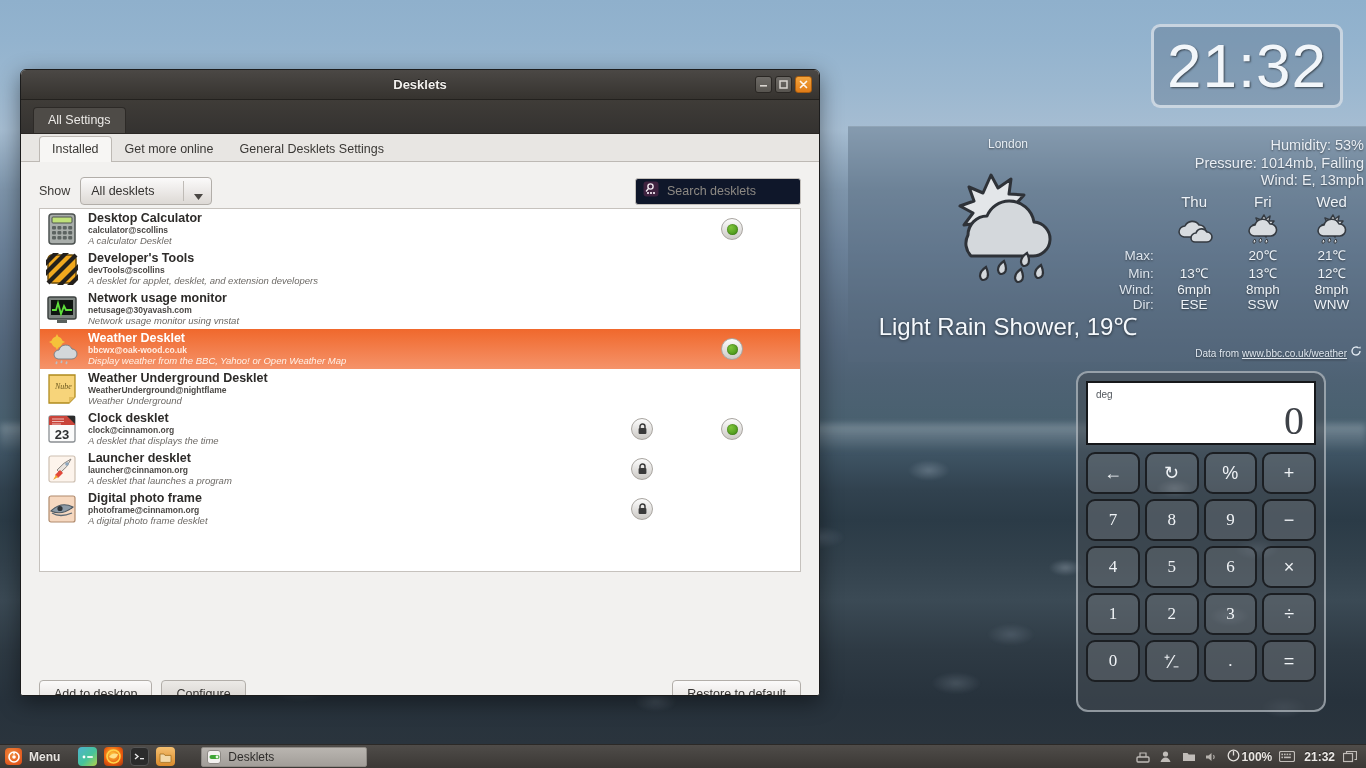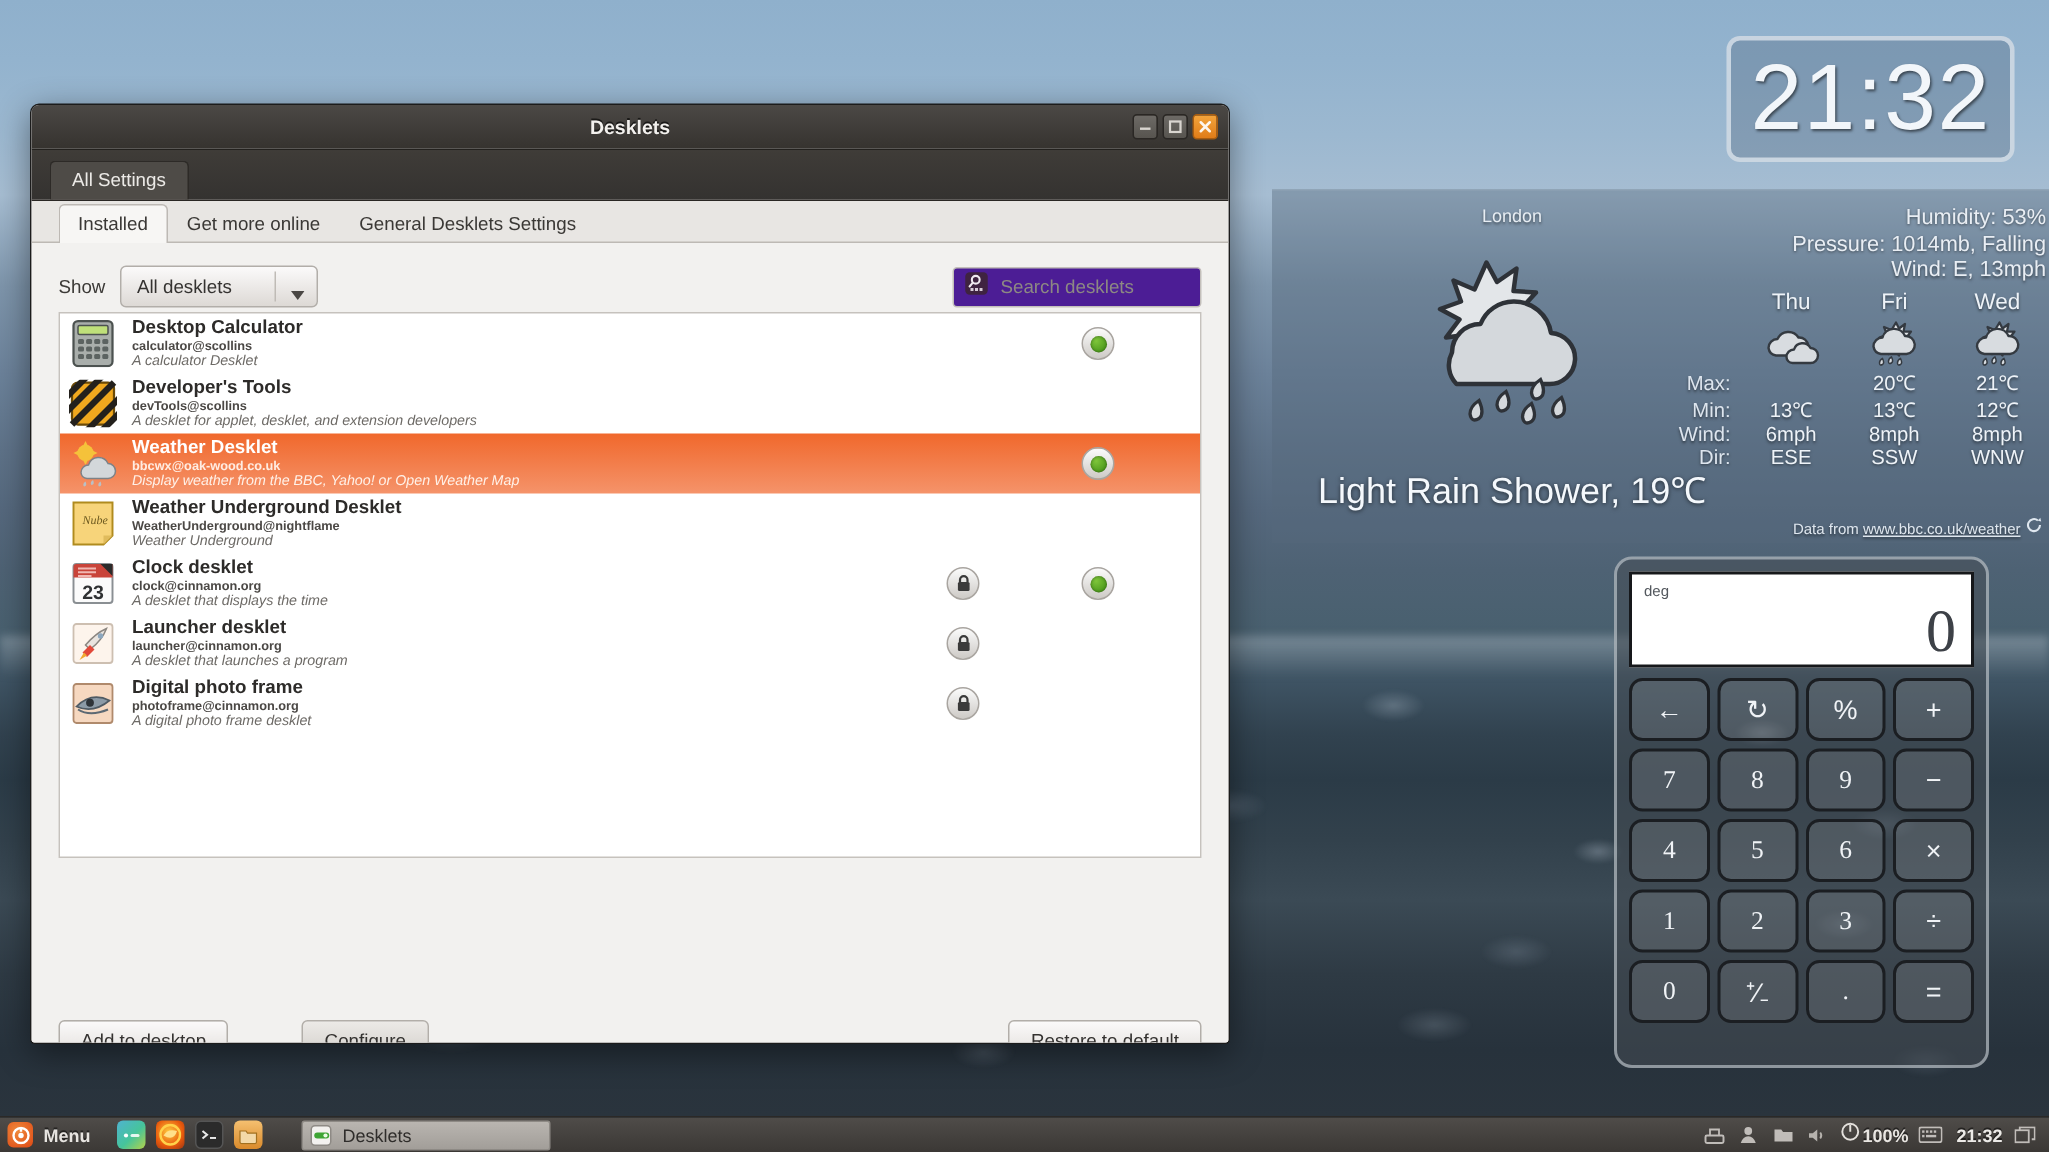--- a/index.html
+++ b/index.html
@@ -214,21 +214,21 @@
     width: 132px; height: 28px;
     background: linear-gradient(to bottom, #fbfafa, #ddd9d5);
     border: 1px solid #b2aea9; border-radius: 4px;
     display: flex; align-items: center; position: relative;
     font-size: 12.5px; color: #343230; padding-left: 10px;
   }
   #show-select .sep { position: absolute; right: 27px; top: 3px; bottom: 3px; width: 1px; background: #bfbbb6; }
   #show-select .caret { position: absolute; right: 8px; top: 11px; }
   #search-box {
     margin-left: auto; width: 166px; height: 27px;
-    background: #4c1d95; border: 1px solid #c3bfba; border-radius: 3px;
+    background: #0f172a; border: 1px solid #c3bfba; border-radius: 3px;
     display: flex; align-items: center; padding-left: 7px; text-align: center;
   }
   #search-box .placeholder { font-size: 12.5px; color: #8d8983; margin-left: 8px; }
 
   #desklet-list {
     background: #ffffff; border: 1px solid #c6c2bd;
     height: 364px; overflow: hidden; position: relative;
   }
   .desklet-row {
     height: 40px; display: flex; align-items: center;
@@ -255,21 +255,21 @@
     display: flex; align-items: center; justify-content: center;
   }
   .status-dot .inner {
     width: 11px; height: 11px; border-radius: 50%;
     background: radial-gradient(circle at 35% 30%, #7ec53a, #3c8b12);
     box-shadow: inset 0 0 2px rgba(0,0,0,.4);
   }
 
   #button-row {
     position: absolute; left: 18px; right: 18px; bottom: 14px;
-    height: 30px; display: flex; align-items: center; gap: 40px;
+    height: 30px; display: flex; align-items: center;
   }
   .dlg-btn {
     height: 29px; padding: 0 14px;
     background: linear-gradient(to bottom, #fbfafa, #dedad6);
     border: 1px solid #b2aea9; border-radius: 4px;
     font-size: 12.5px; color: #343230;
     display: flex; align-items: center; justify-content: center;
   }
   #btn-configure { margin-left: 9px;
     background: linear-gradient(to bottom, #eceae7, #cfcbc6); }
@@ -576,20 +576,37 @@
           </div>
           <div class="row-text">
             <div class="row-name">Developer's Tools</div>
             <div class="row-uuid">devTools@scollins</div>
             <div class="row-desc">A desklet for applet, desklet, and extension developers</div>
           </div>
           <div class="lock-slot"></div>
           <div class="status-slot"></div>
         </div>
 
+        <div class="desklet-row">
+          <div class="row-icon">
+            <svg width="32" height="32" viewBox="0 0 32 32">
+              <rect x="2" y="4" width="28" height="22" rx="2" fill="#7d8480" stroke="#3d4240" stroke-width="1.5"></rect>
+              <rect x="5" y="7" width="22" height="15" fill="#0e1410"></rect>
+              <path d="M6 17 L10 17 L12 10 L15 21 L18 13 L20 17 L26 17" fill="none" stroke="#5ee03a" stroke-width="1.8"></path>
+              <rect x="11" y="27" width="10" height="3" fill="#5a615d"></rect>
+            </svg>
+          </div>
+          <div class="row-text">
+            <div class="row-name">Network usage monitor</div>
+            <div class="row-uuid">netusage@30yavash.com</div>
+            <div class="row-desc">Network usage monitor using vnstat</div>
+          </div>
+          <div class="lock-slot"></div>
+          <div class="status-slot"></div>
+        </div>
 
         <div class="desklet-row selected">
           <div class="row-icon">
             <svg width="32" height="32" viewBox="0 0 32 32">
               <g fill="#f5c23a">
                   <circle cx="11" cy="9" r="5.5"></circle>
                 <path d="M11 1 l1.5 3 -3 0z"></path>
                   <path d="M11 17 l1.5 -3 -3 0z"></path>
                 <path d="M3 9 l3 1.5 0-3z"></path>
                   <path d="M19 9 l-3 1.5 0-3z"></path>

